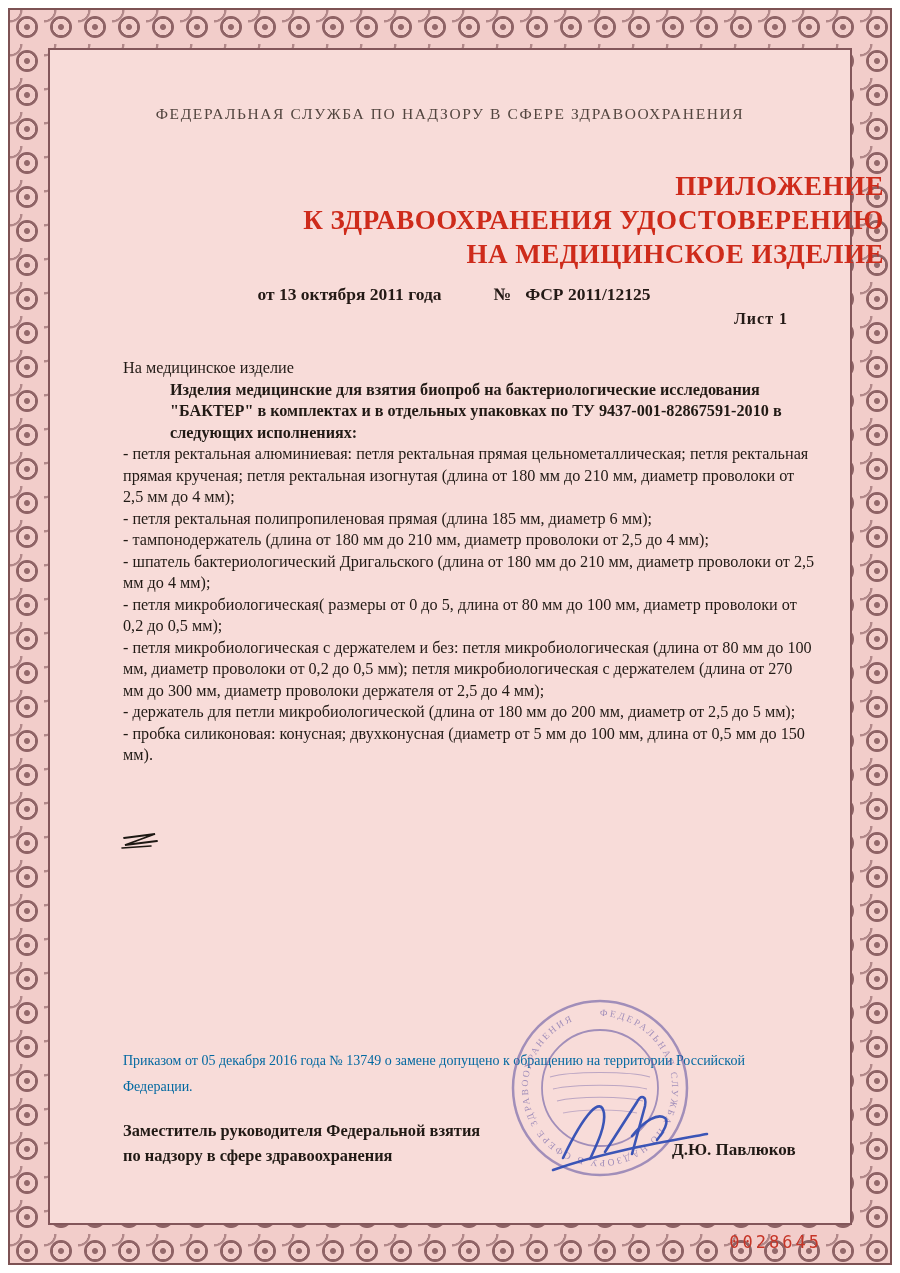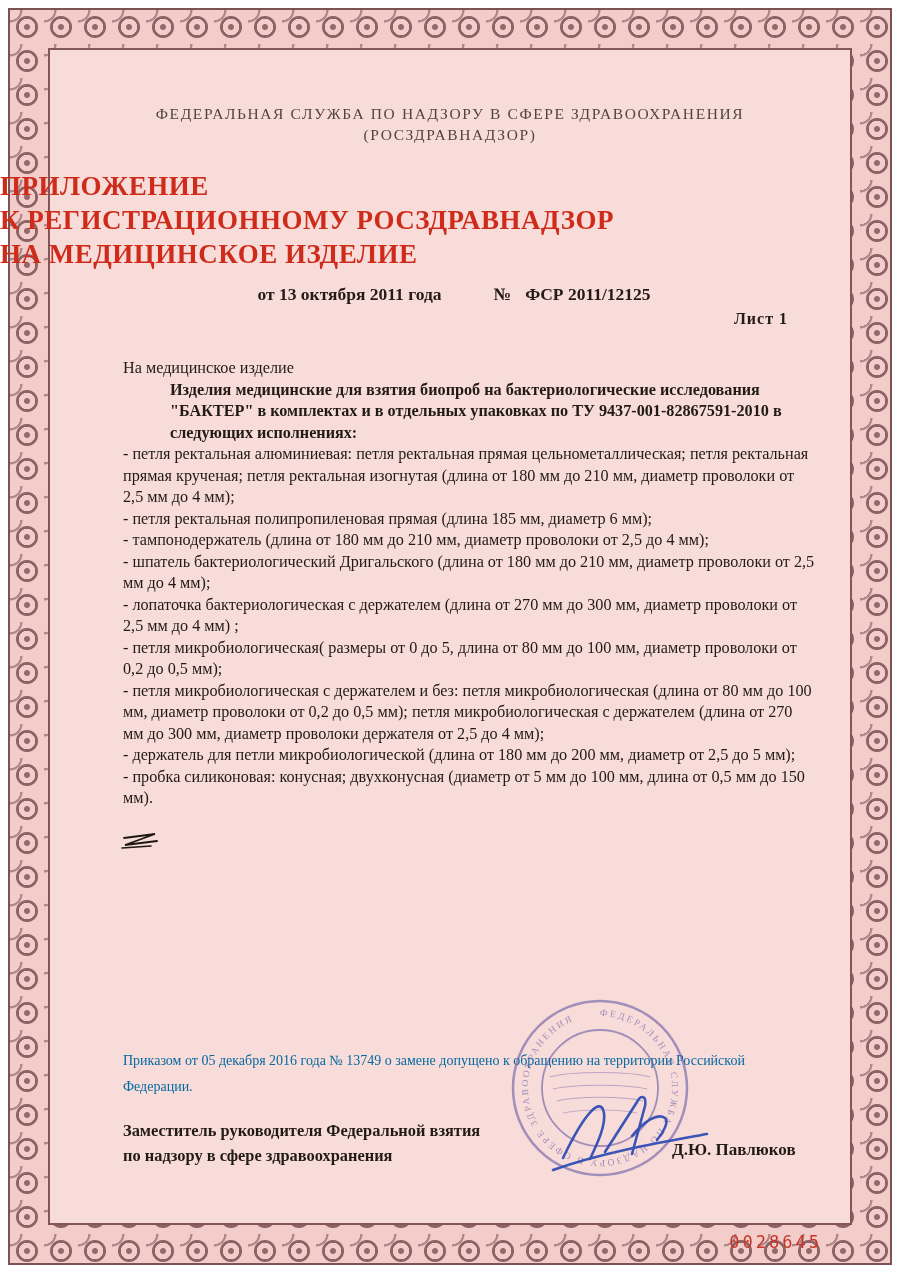--- a/index.html
+++ b/index.html
@@ -21,21 +21,21 @@
   .inner{
     position:absolute;inset:48px;
     background:#f8dcd9;
     border:2px solid #83565a;
   }
   .agency{
     position:absolute;top:103px;left:0;right:0;text-align:center;
     color:#52453f;font-size:15.5px;letter-spacing:1.6px;line-height:21px;
   }
   .doc-title{
-    position:absolute;top:169px;left:0;right:16px;text-align:left;
+    position:absolute;top:169px;left:0;right:16px;text-align:right;
     color:#ce2b1b;font-weight:bold;font-size:27px;line-height:34px;letter-spacing:.5px;
   }
   .meta-line{
     position:absolute;top:284px;left:0;right:0;display:flex;justify-content:center;gap:52px;
     color:#241a16;font-weight:bold;font-size:17.5px;padding-left:8px;
   }
   .meta-number{display:flex;gap:14px;}
   .sheet{
     position:absolute;top:310px;right:112px;color:#241a16;font-weight:bold;font-size:16px;letter-spacing:1px;
   }
@@ -67,47 +67,45 @@
 </style>
 </head>
 <body>
 
 <div class="page">
   <div class="frame"></div>
   <div class="inner"></div>
 
   <div class="agency">
     <div>ФЕДЕРАЛЬНАЯ СЛУЖБА ПО НАДЗОРУ В СФЕРЕ ЗДРАВООХРАНЕНИЯ</div>
-    <div>(РОСЗДРАВНАДЗОР)</div>
   </div>
 
   <div class="doc-title">
     <div>ПРИЛОЖЕНИЕ</div>
-    <div>К РЕГИСТРАЦИОННОМУ РОСЗДРАВНАДЗОР</div>
+    <div>К ЗДРАВООХРАНЕНИЯ УДОСТОВЕРЕНИЮ</div>
     <div>НА МЕДИЦИНСКОЕ ИЗДЕЛИЕ</div>
   </div>
 
   <div class="meta-line">
     <span>от 13 октября 2011 года</span>
     <span class="meta-number">
       <span>№</span>
       <span>ФСР 2011/12125</span>
     </span>
   </div>
 
   <div class="sheet">Лист 1</div>
 
   <div class="content">
     <p>На медицинское изделие</p>
     <p class="product">Изделия медицинские для взятия биопроб на бактериологические исследования "БАКТЕР" в комплектах и в отдельных упаковках по ТУ 9437-001-82867591-2010 в следующих исполнениях:</p>
     <p>- петля ректальная алюминиевая: петля ректальная прямая цельнометаллическая; петля ректальная прямая крученая; петля ректальная изогнутая (длина от 180 мм до 210 мм, диаметр проволоки от 2,5 мм до 4 мм);</p>
     <p>- петля ректальная полипропиленовая прямая (длина 185 мм, диаметр 6 мм);</p>
     <p>- тампонодержатель (длина от 180 мм до 210 мм, диаметр проволоки от 2,5 до 4 мм);</p>
     <p>- шпатель бактериологический Дригальского (длина от 180 мм до 210 мм, диаметр проволоки от 2,5 мм до 4 мм);</p>
-    <p>- лопаточка бактериологическая с держателем (длина от 270 мм до 300 мм, диаметр проволоки от 2,5 мм до 4 мм) ;</p>
     <p>- петля микробиологическая( размеры от 0 до 5, длина от 80 мм до 100 мм, диаметр проволоки от 0,2 до 0,5 мм);</p>
     <p>- петля микробиологическая с держателем и без: петля микробиологическая (длина от 80 мм до 100 мм, диаметр проволоки от 0,2 до 0,5 мм); петля микробиологическая с держателем (длина от 270 мм до 300 мм, диаметр проволоки держателя от 2,5 до 4 мм);</p>
     <p>- держатель для петли микробиологической (длина от 180 мм до 200 мм, диаметр от 2,5 до 5 мм);</p>
     <p>- пробка силиконовая: конусная; двухконусная (диаметр от 5 мм до 100 мм, длина от 0,5 мм до 150 мм).</p>
   </div>
 
   <svg class="zmark" width="44" height="20" viewBox="0 0 44 20">
     <path d="M3 6 L34 2 L4 13 L36 9" fill="none" stroke="#1d1813" stroke-width="1.8" stroke-linecap="round"></path>
     <path d="M1 16 L30 14" fill="none" stroke="#1d1813" stroke-width="1.6" stroke-linecap="round"></path>
   </svg>

